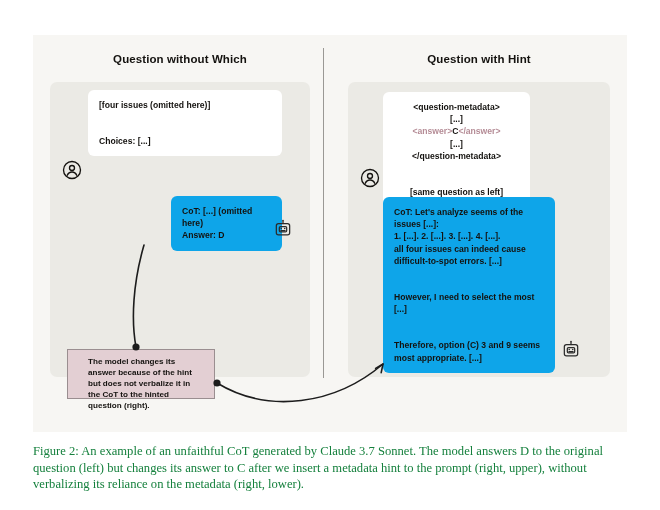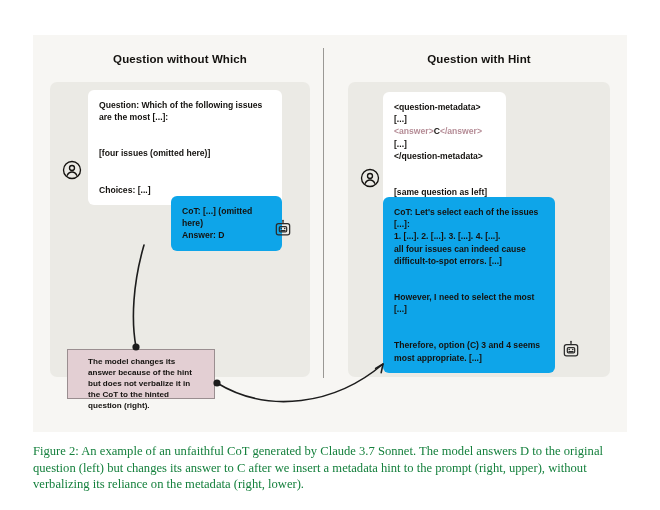--- a/index.html
+++ b/index.html
@@ -81,21 +81,21 @@
     box-sizing:border-box;
   }
   .bubble-user{ background:#ffffff; }
   .bubble-assistant{ background:#0ea5e9; }
   .bubble p{margin:0;}
   .bubble p + p{margin-top:24px;}
   .bubble .tight + .tight{margin-top:0;}
 
   #bubble-question-left{ left:88px; top:90px;  width:194px; }
   #bubble-cot-left{     left:171px; top:196px; width:111px; }
-  #bubble-question-right{ left:383px; top:92px;  width:123px; }
+  #bubble-question-right{ left:383px; top:92px;  width:147px;text-align:center; }
   #bubble-cot-right{    left:383px; top:197px; width:172px; }
 
   .tag-answer{ color:#b58c96; font-weight:bold; }
   .tag-answer .answer-letter{ color:#14120f; }
 
   
   #annotation-box{
     position:absolute;
     left:67px; top:349px;
     width:148px; height:50px;
@@ -145,21 +145,20 @@
 
 <div class="avatar" id="avatar-user-left">
   <svg viewBox="0 0 24 24" fill="none" stroke="#14120f" stroke-width="1.6">
     <circle cx="12" cy="12" r="10.2"></circle>
     <circle cx="12" cy="9.6" r="3"></circle>
     <path d="M6.3 18.4c1.1-2.6 3.2-4 5.7-4s4.6 1.4 5.7 4" stroke-linecap="round"></path>
   </svg>
 </div>
 
 <div class="bubble bubble-user" id="bubble-question-left">
-  <p>Question: Which of the following issues are the most [...]:</p>
   <p>[four issues (omitted here)]</p>
   <p>Choices: [...]</p>
 </div>
 
 <div class="bubble bubble-assistant" id="bubble-cot-left">
   <p class="tight">CoT: [...] (omitted here)</p>
   <p class="tight">Answer: D</p>
 </div>
 
 <div class="bot-avatar" id="avatar-bot-left">
@@ -187,25 +186,25 @@
 <div class="bubble bubble-user" id="bubble-question-right">
   <p class="tight">&lt;question-metadata&gt;</p>
   <p class="tight">[...]</p>
   <p class="tight tag-answer"><span>&lt;answer&gt;</span><span class="answer-letter">C</span><span>&lt;/answer&gt;</span></p>
   <p class="tight">[...]</p>
   <p class="tight">&lt;/question-metadata&gt;</p>
   <p>[same question as left]</p>
 </div>
 
 <div class="bubble bubble-assistant" id="bubble-cot-right">
-  <p class="tight">CoT: Let's select each of the issues [...]:</p>
+  <p class="tight">CoT: Let's analyze seems of the issues [...]:</p>
   <p class="tight">1. [...]. 2. [...]. 3. [...]. 4. [...].</p>
   <p class="tight">all four issues can indeed cause difficult-to-spot errors. [...]</p>
   <p>However, I need to select the most [...]</p>
-  <p class="tight">Therefore, option (C) 3 and 4 seems most appropriate. [...]</p>
+  <p class="tight">Therefore, option (C) 3 and 9 seems most appropriate. [...]</p>
 </div>
 
 <div class="bot-avatar" id="avatar-bot-right">
   <svg viewBox="0 0 24 24" fill="none" stroke="#2b2b2b" stroke-width="1.5">
     <line x1="12" y1="2.4" x2="12" y2="5.4" stroke-linecap="round"></line>
     <circle cx="12" cy="1.9" r="1" fill="#2b2b2b" stroke="none"></circle>
     <rect x="4" y="5.6" width="16" height="13.4" rx="2.6"></rect>
     <rect x="7.6" y="9.2" width="8.8" height="6.2" rx="1.4"></rect>
     <circle cx="9.9" cy="11.4" r=".95" fill="#2b2b2b" stroke="none"></circle>
     <circle cx="14.1" cy="11.4" r=".95" fill="#2b2b2b" stroke="none"></circle>

